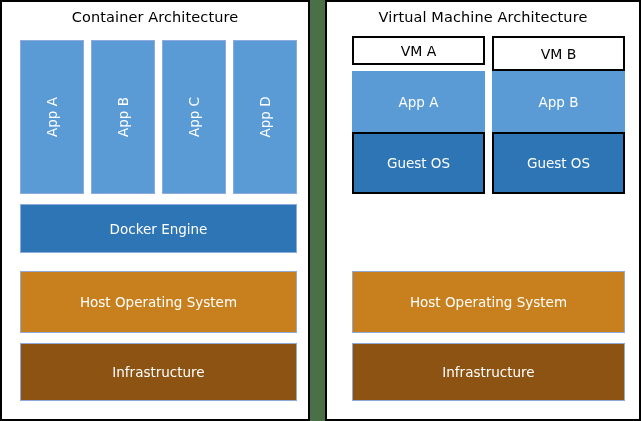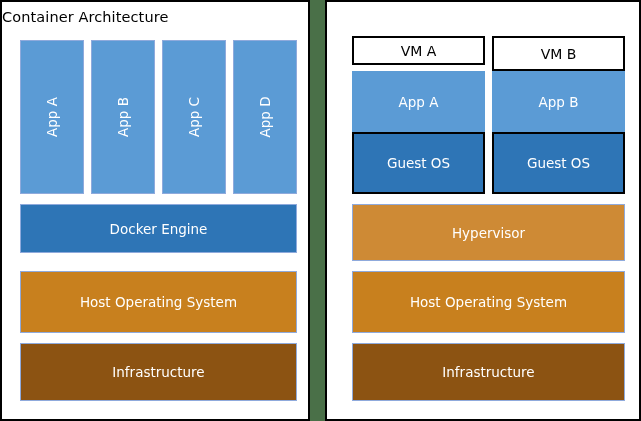--- a/index.html
+++ b/index.html
@@ -37,20 +37,21 @@
     border-left: 2px solid #000000;
     border-right: 2px solid #000000;
     box-sizing: border-box;
   }
 
   .panel-title {
     position: absolute;
     top: 7px;
     left: 0;
     width: 100%;
+    text-align: center;
     font-size: 14.5px;
     color: #000000;
     letter-spacing: 0.1px;
   }
 
   
   .box {
     position: absolute;
     box-sizing: border-box;
     display: flex;
@@ -110,20 +111,21 @@
 
     <div class="box" style="left:18px; top:341px; width:277px; height:58px; background:#8c5312;">
       <span>Infrastructure</span>
     </div>
   </div>
 
   <div class="divider"></div>
 
   <div id="panel-right" class="panel">
 
+    <div class="panel-title">Virtual Machine Architecture</div>
 
     <div class="box white-box black-border" style="left:25px; top:34px; width:133px; height:29px;">
       <span>VM A</span>
     </div>
     <div class="box" style="left:25px; top:69px; width:133px; height:61px; background:#5b9bd5; border:none;">
       <span>App A</span>
     </div>
     <div class="box black-border" style="left:25px; top:130px; width:133px; height:62px; background:#2e75b6;">
       <span>Guest OS</span>
     </div>
@@ -131,23 +133,20 @@
     <div class="box white-box black-border" style="left:165px; top:34px; width:133px; height:35px;justify-content:center;">
       <span>VM B</span>
     </div>
     <div class="box" style="left:165px; top:69px; width:133px; height:61px; background:#5b9bd5; border:none;">
       <span>App B</span>
     </div>
     <div class="box black-border" style="left:165px; top:130px; width:133px; height:62px; background:#2e75b6;">
       <span>Guest OS</span>
     </div>
 
-    <div class="box" style="left:25px; top:202px; width:273px; height:57px; background:#ce8a35;">
-      <span>Hypervisor</span>
-    </div>
 
     <div class="box" style="left:25px; top:269px; width:273px; height:62px; background:#c8801e;">
       <span>Host Operating System</span>
     </div>
 
     <div class="box" style="left:25px; top:341px; width:273px; height:58px; background:#8c5312;">
       <span>Infrastructure</span>
     </div>
   </div>
 

